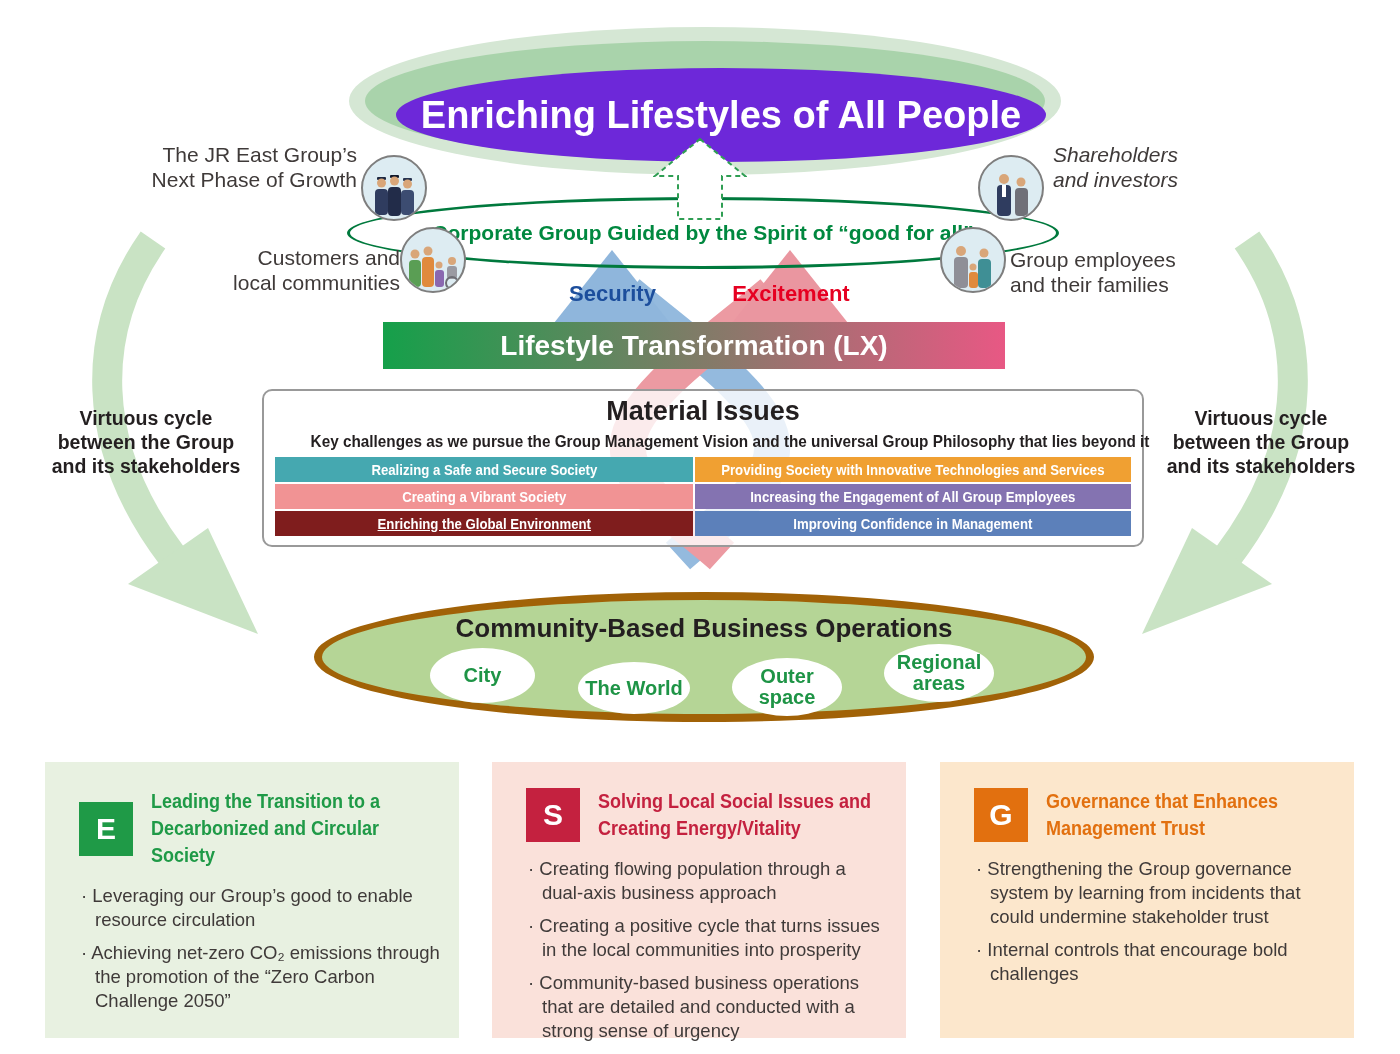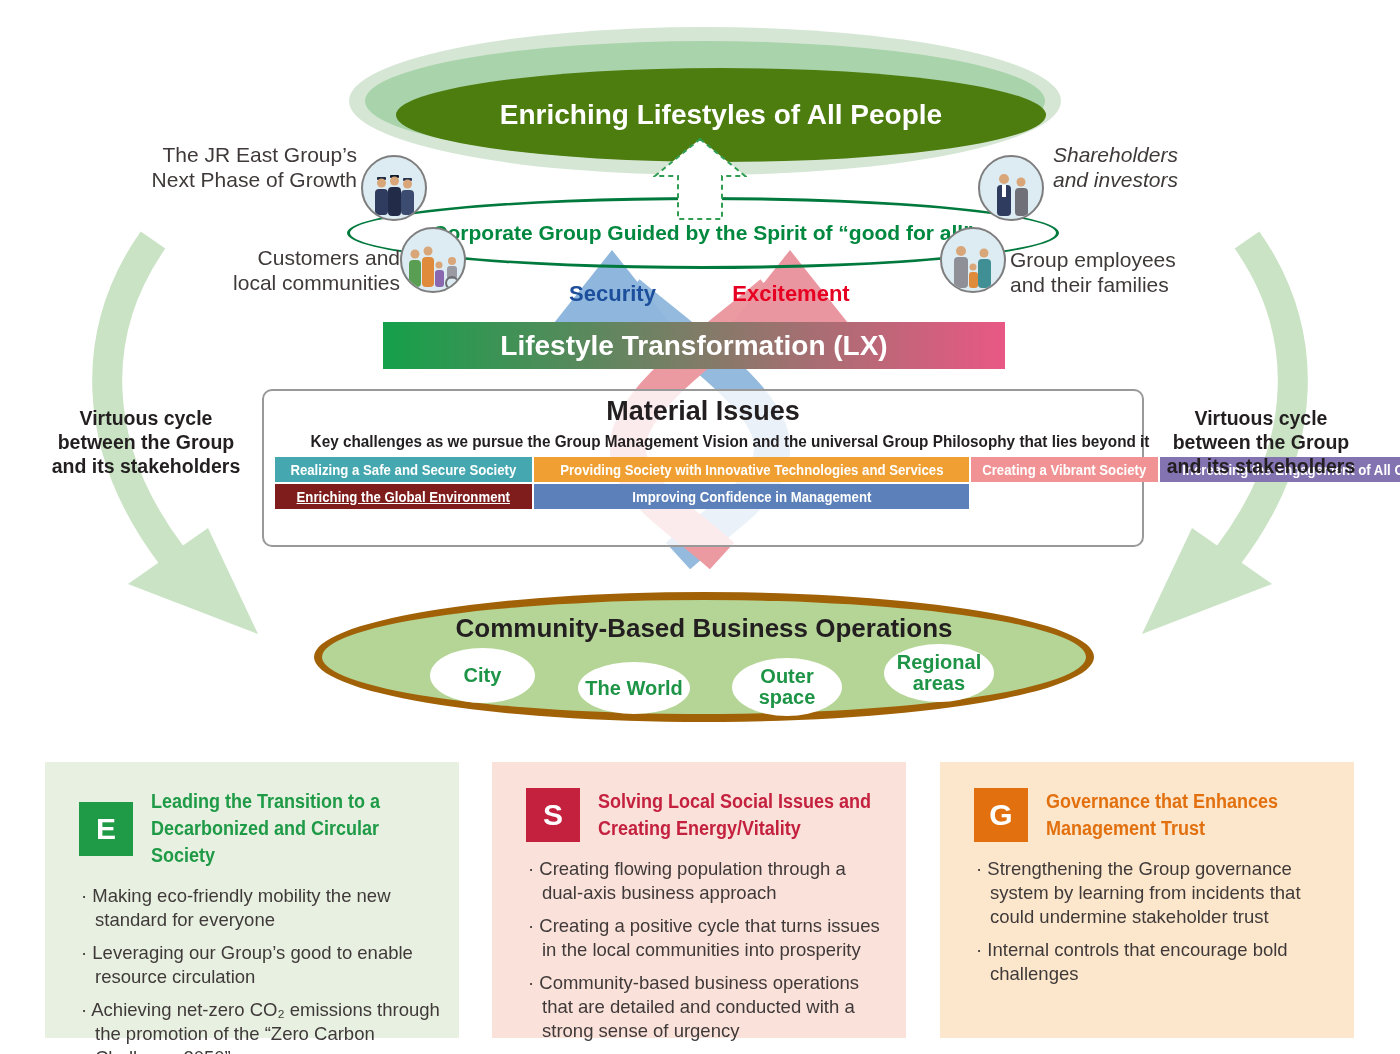--- a/index.html
+++ b/index.html
@@ -5,22 +5,22 @@
   html,body{margin:0;padding:0;background:#fff;}
   #canvas{position:relative;width:1400px;height:1054px;background:#fff;overflow:hidden;
           font-family:"Liberation Sans","DejaVu Sans",sans-serif;color:#231f20;}
   .abs{position:absolute;}
   .center{display:flex;align-items:center;justify-content:center;text-align:center;}
   .preline{white-space:pre-line;}
 
   
   .banner-outer{left:349px;top:27px;width:712px;height:148px;border-radius:50%;background:#d5e7d4;z-index:4;}
   .banner-mid{left:16px;top:14px;width:680px;height:120px;border-radius:50%;background:#a9d3ab;position:absolute;}
-  .banner-core{left:31px;top:27px;width:650px;height:94px;border-radius:50%;background:#4d7c0f;position:absolute;
-               color:#fff;font-size:28px;font-weight:bold;}
+  .banner-core{left:31px;top:27px;width:650px;height:94px;border-radius:50%;background:#6d28d9;position:absolute;
+               color:#fff;font-size:38px;font-weight:bold;}
 
   
   .dashed-arrow{left:653px;top:137px;z-index:5;}
 
   
   .corp-ellipse{left:347px;top:197px;width:706px;height:66px;border:3px solid #00793d;border-radius:50%;z-index:4;}
   .corp-label{color:#00883f;font-size:21px;font-weight:bold;width:100%;}
 
   
   .person-circle{width:62px;height:62px;border-radius:50%;background:#ddecf2;border:2px solid #7e7e7e;
@@ -36,21 +36,21 @@
           color:#fff;font-size:28px;font-weight:bold;}
 
   
   .material-box{left:262px;top:389px;width:878px;height:154px;background:rgba(255,255,255,0.8);
                 border:2px solid #999;border-radius:10px;z-index:2;}
   .mi-title{position:absolute;top:5px;width:100%;text-align:center;font-size:27px;font-weight:bold;}
   .mi-subtitle{position:absolute;top:41px;width:100%;text-align:center;font-size:17px;font-weight:bold;
                white-space:nowrap;}
   .mi-subtitle span{display:inline-block;transform:scaleX(.9);transform-origin:center;}
   .mi-grid{position:absolute;left:11px;right:11px;top:66px;display:grid;
-           grid-template-columns:1fr 1fr 1fr 1fr;gap:2px;}
+           grid-template-columns:1fr 1fr;gap:2px;}
   .mi-bar{height:25px;color:#fff;font-weight:bold;font-size:15px;display:flex;align-items:center;justify-content:center;white-space:nowrap;}
   .mi-bar span{display:inline-block;transform:scaleX(.88);transform-origin:center;}
 
   
   .vc-label{font-size:19.5px;font-weight:bold;line-height:1.22;text-align:center;z-index:5;color:#231f20;margin-top:35px;}
 
   
   .community{left:314px;top:592px;width:780px;height:130px;border-radius:50%;background:#b5d596;
              border:8px solid #a16207;box-sizing:border-box;z-index:2;}
   .community-title{position:absolute;top:13px;width:100%;text-align:center;font-size:26px;font-weight:bold;color:#231f20;}
@@ -217,21 +217,20 @@
 areas</div>
   </div>
 
   <div class="abs esg-box" style="left: 45px; background-color: rgb(232, 241, 225);">
     <div class="esg-head">
       <div class="esg-square" style="background-color: rgb(31, 154, 71);">E</div>
       <div class="esg-title" style="color: rgb(31, 154, 71);">Leading the Transition to a
 Decarbonized and Circular Society</div>
     </div>
     <ul class="esg-list">
-      <li>Making eco-friendly mobility the new standard for everyone</li>
       <li>Leveraging our Group’s good to enable resource circulation</li>
       <li>Achieving net-zero CO₂ emissions through the promotion of the “Zero Carbon Challenge 2050”</li>
     </ul>
   </div>
 
   <div class="abs esg-box" style="left: 492px; background-color: rgb(250, 225, 218);">
     <div class="esg-head">
       <div class="esg-square" style="background-color: rgb(196, 33, 63);">S</div>
       <div class="esg-title" style="color: rgb(196, 33, 63);">Solving Local Social Issues and
 Creating Energy/Vitality</div>

